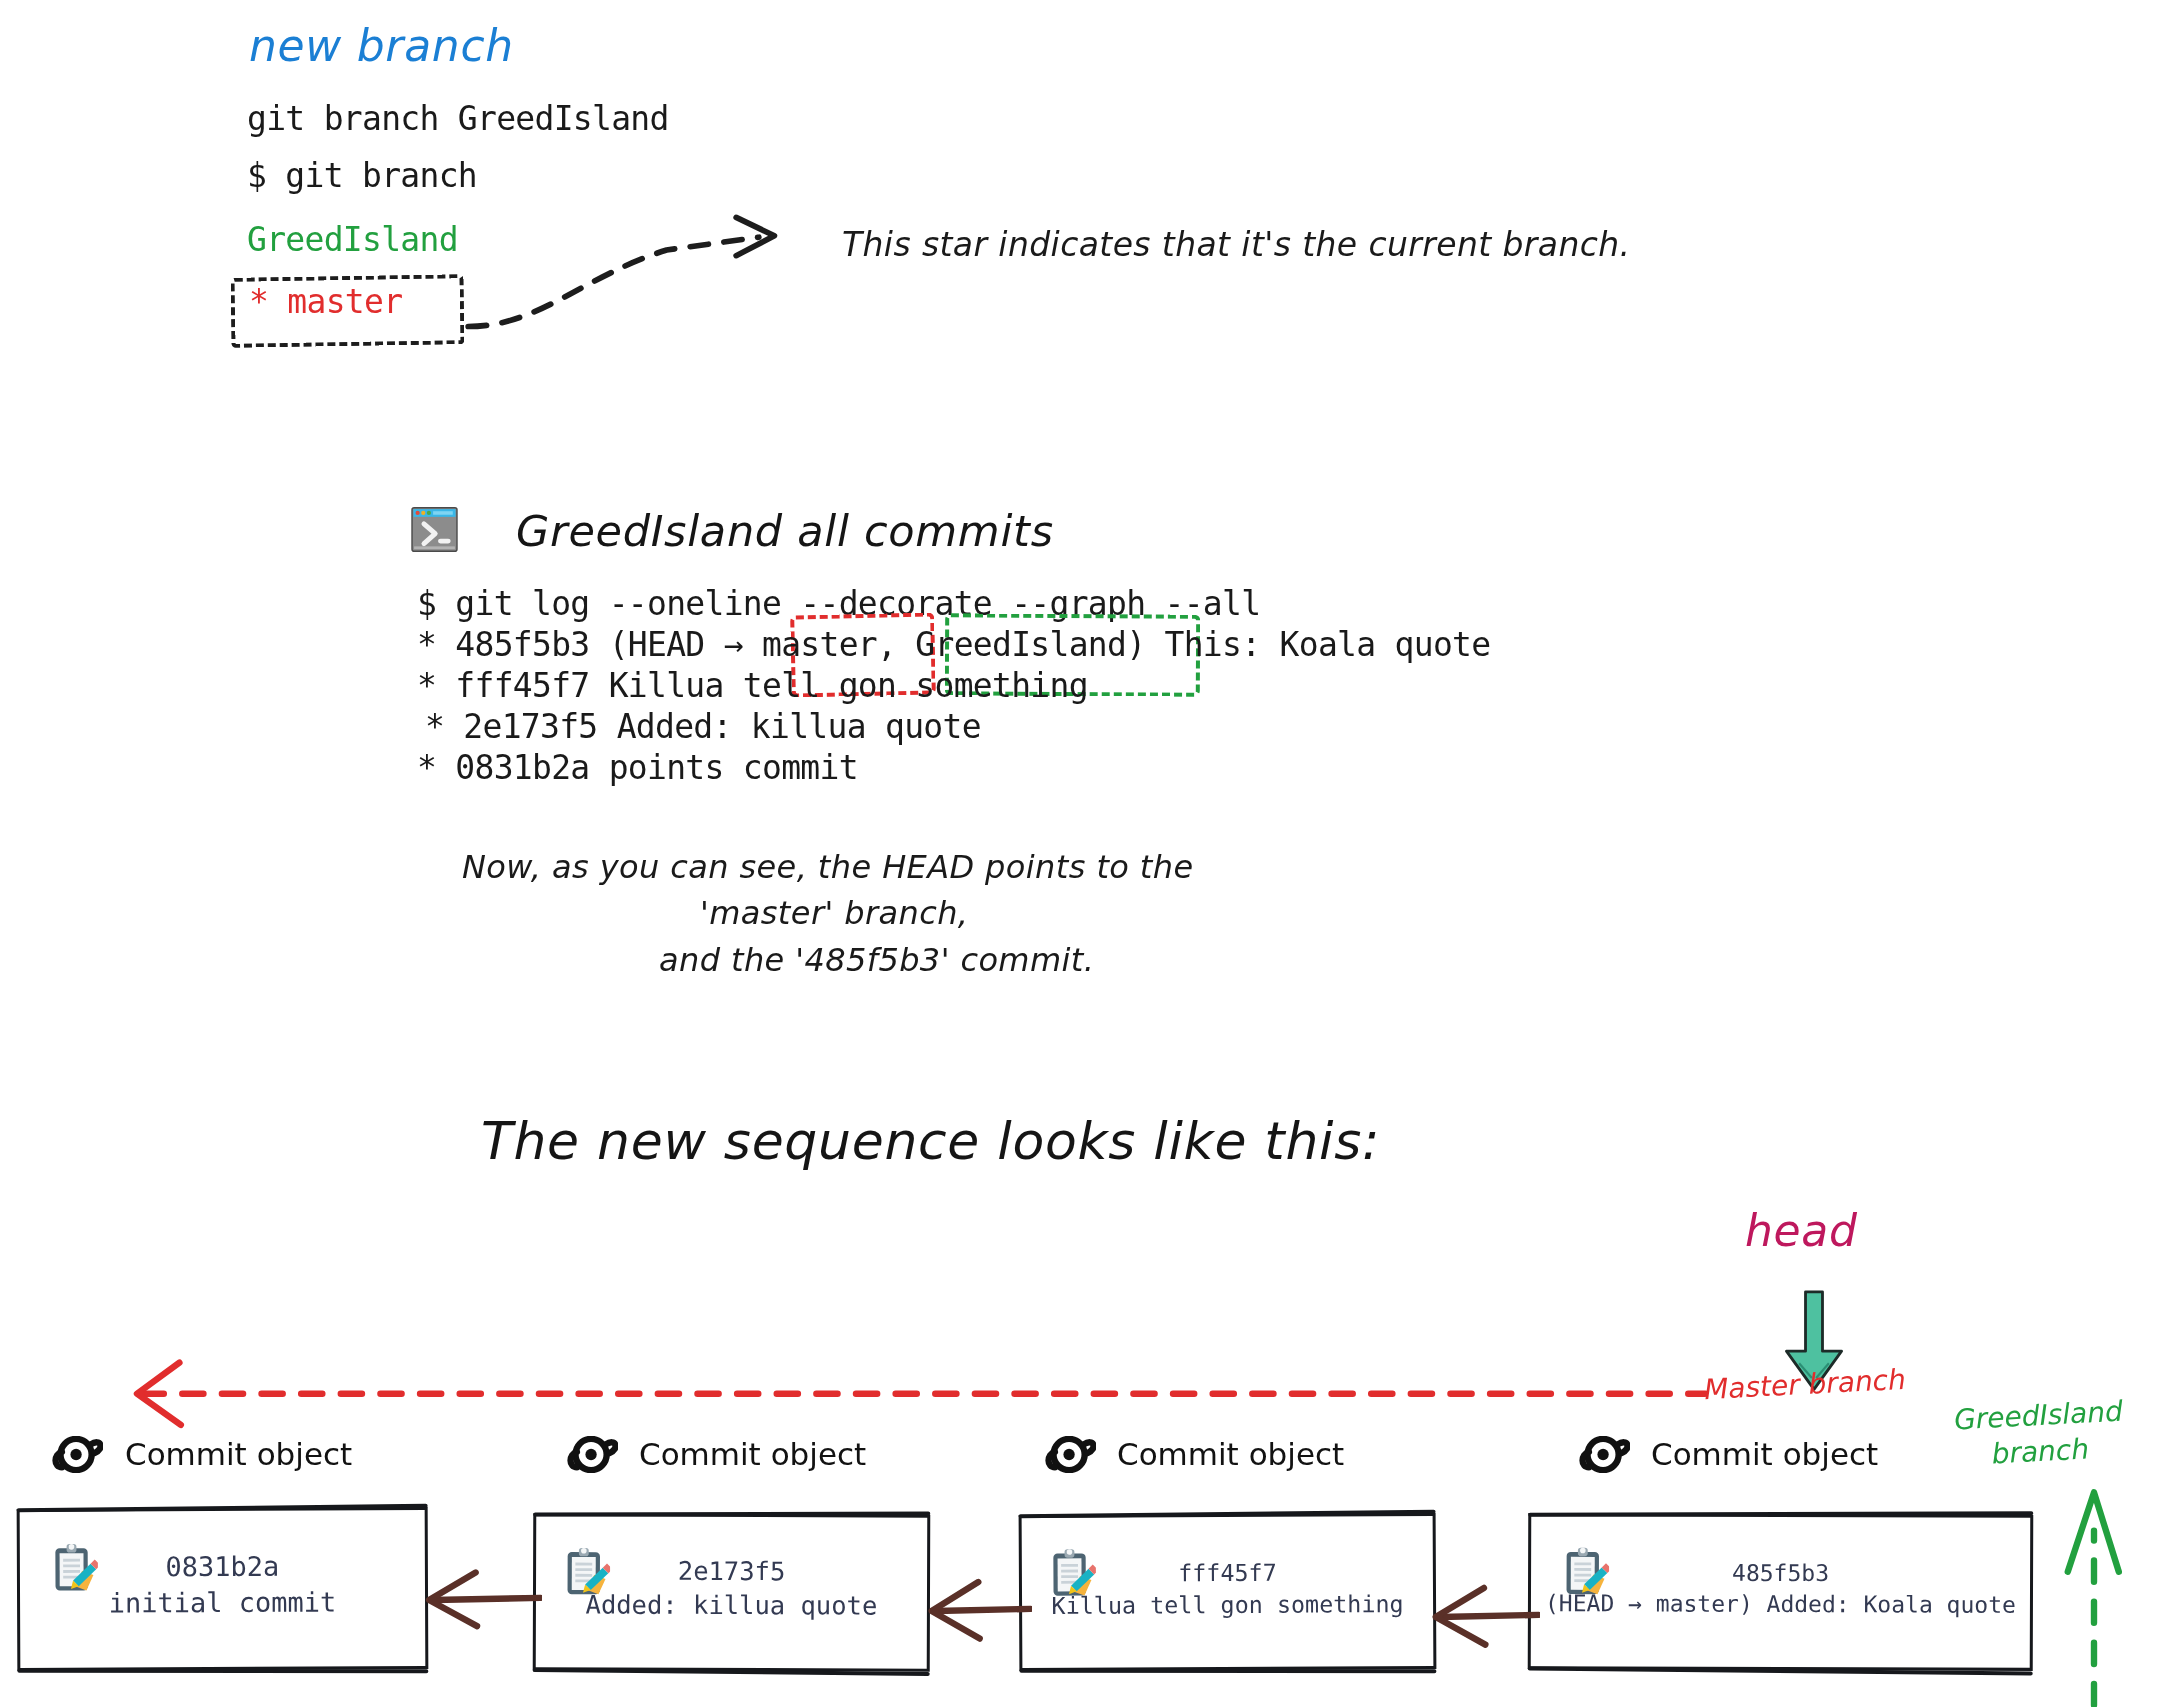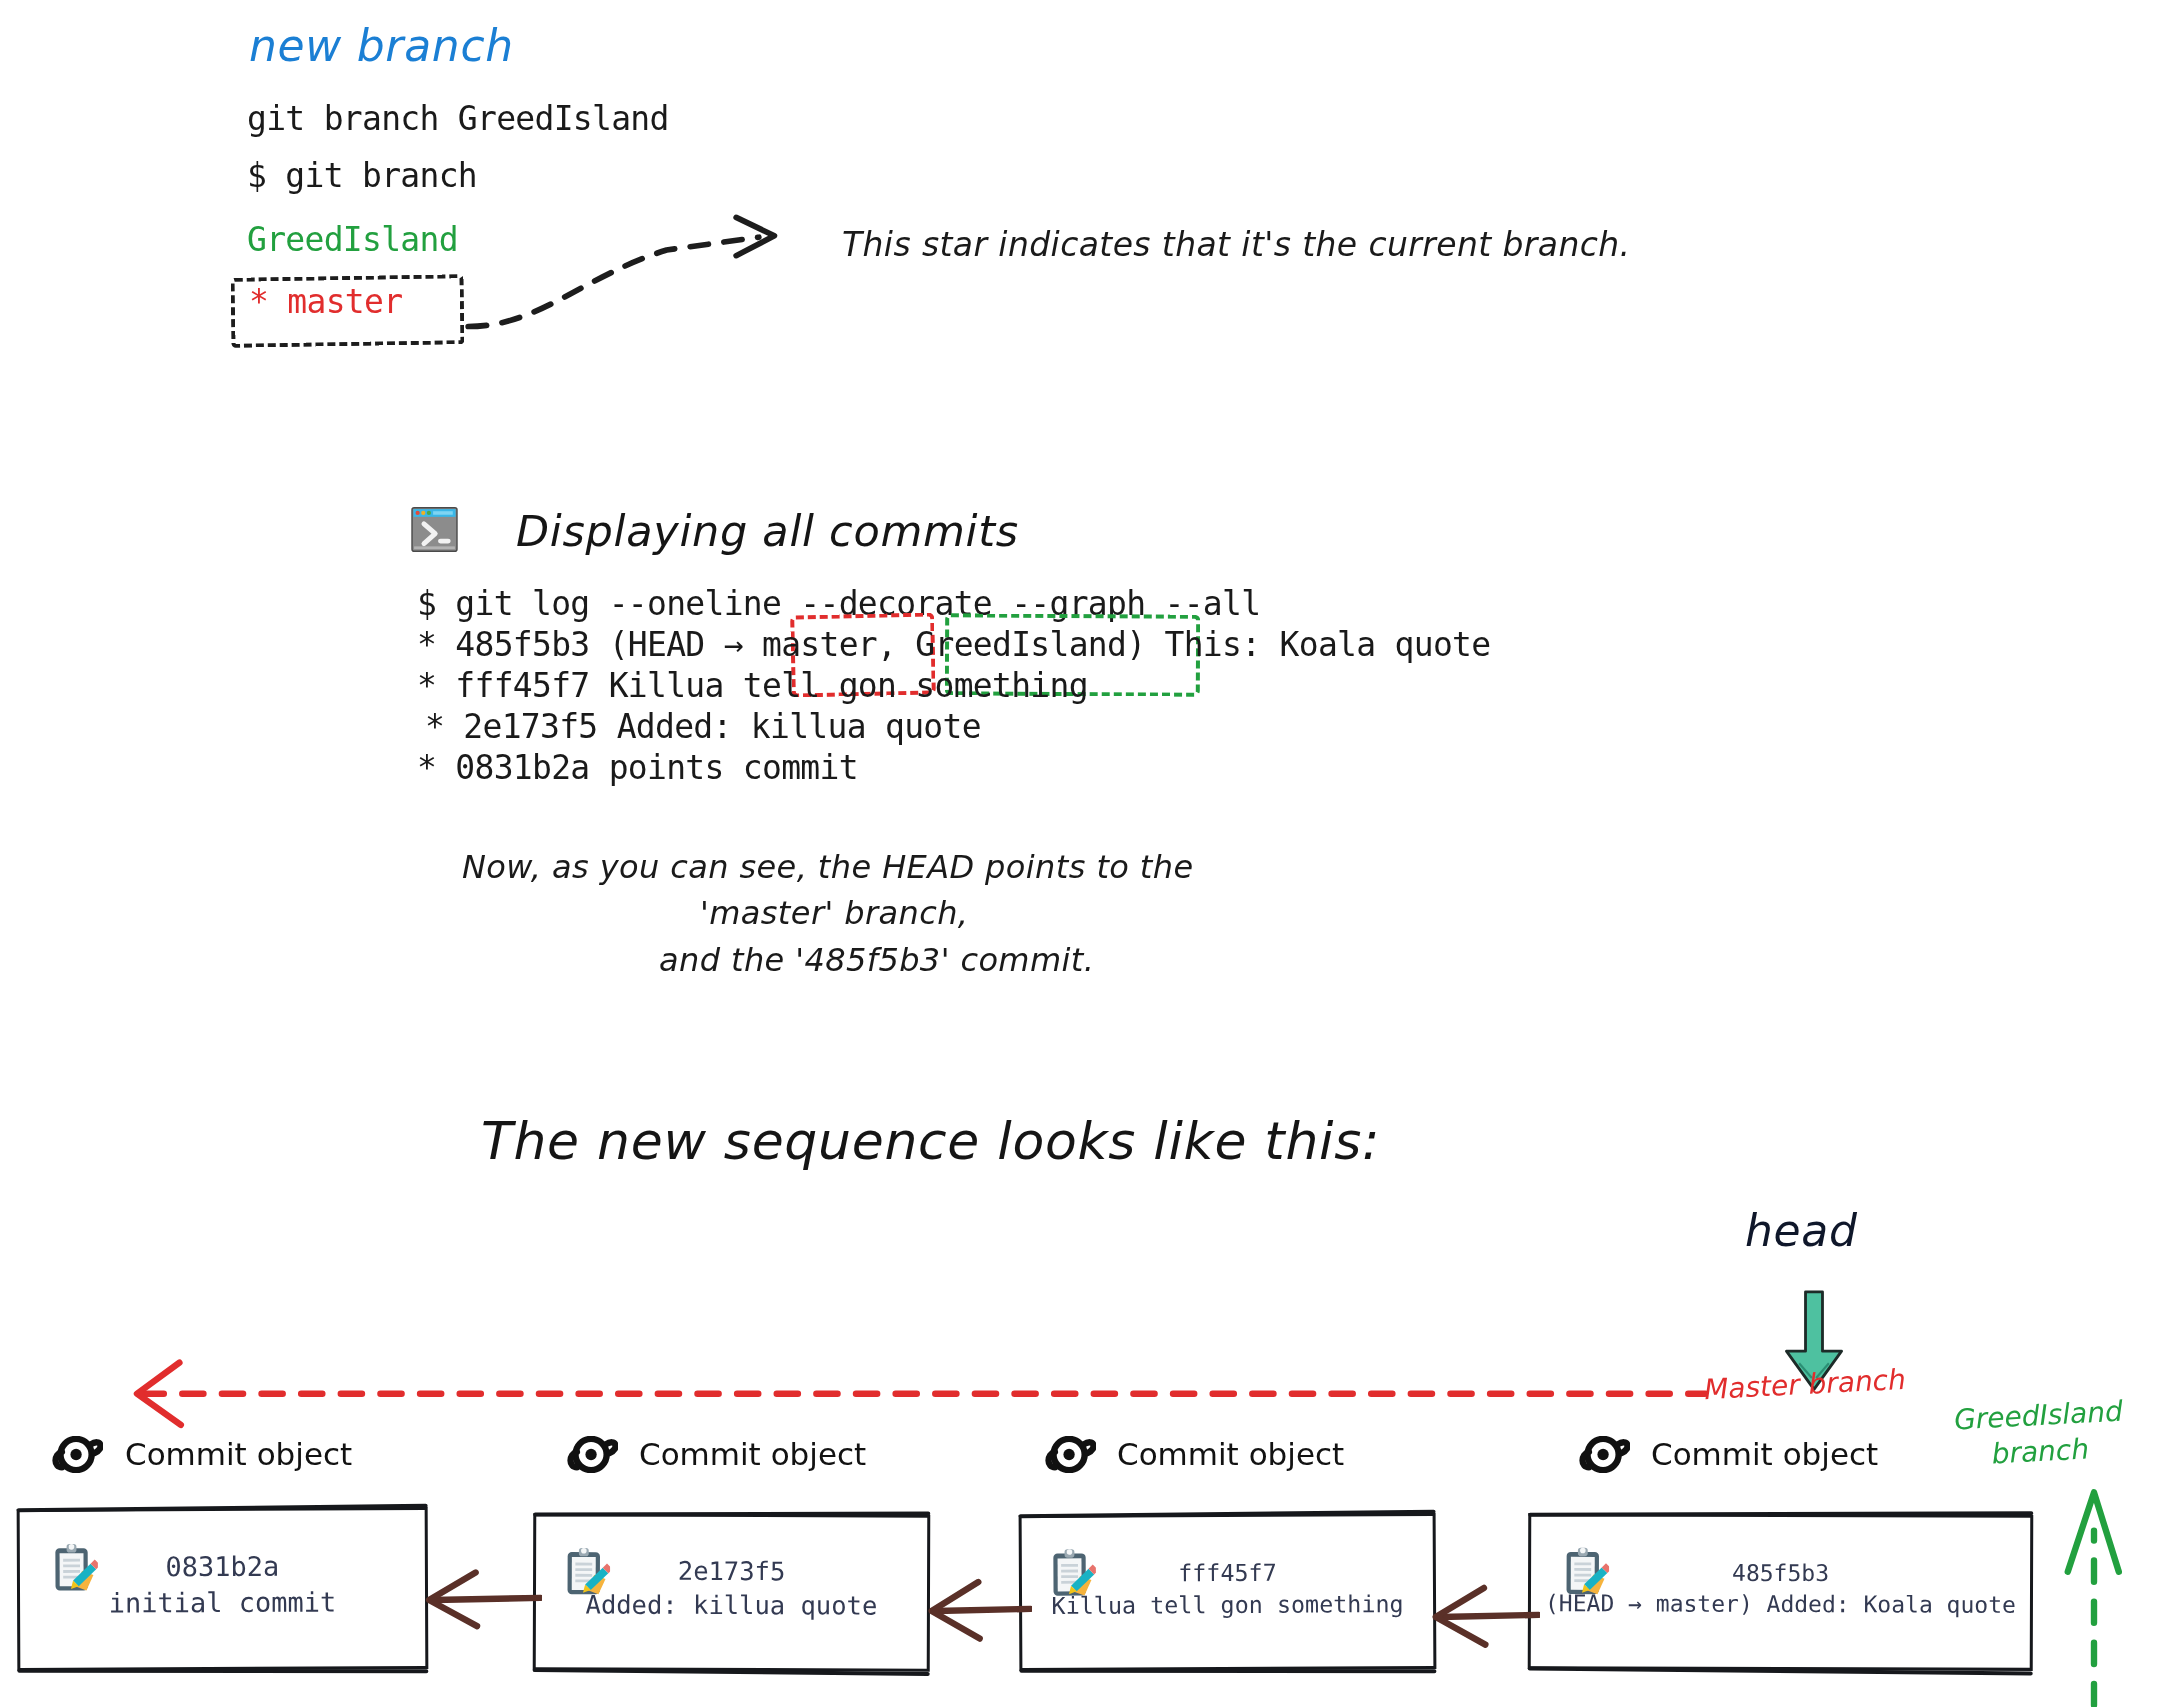--- a/index.html
+++ b/index.html
@@ -62,21 +62,21 @@
   #note2a{left:462px;top:848px;}
   #note2b{left:700px;top:894px;}
   #note2c{left:639px;top:941px;margin-left:20px;}
 
   
   #sec3-title{
     left:481px;top:1111px;font-size:52px;color:#151515;
     font-style:italic;letter-spacing:0.7px;
   }
   #head-label{
-    left:1745px;top:1205px;font-size:44px;color:#0f172a;
+    left:1745px;top:1205px;font-size:44px;color:#be185d;
     font-style:italic;letter-spacing:0.7px;
   }
   #master-branch-label{
     left:1704px;top:1368px;font-size:28px;color:#e12d2d;
     font-style:italic;transform:rotate(-3deg);white-space:nowrap;
   }
   #greed-branch-label{
     left:1955px;top:1398px;font-size:28px;color:#22a03f;
     font-style:italic;text-align:center;line-height:1.28;
     transform:rotate(-3deg);
@@ -134,21 +134,21 @@
   <rect x="3" y="3" width="60" height="11" fill="#39b7e8"></rect>
   <circle cx="9" cy="8.5" r="3" fill="#e14b3b"></circle>
   <circle cx="17" cy="8.5" r="3" fill="#efb025"></circle>
   <circle cx="25" cy="8.5" r="3" fill="#4aa84a"></circle>
   <rect x="31" y="6" width="28" height="5" fill="#7fd4f2"></rect>
   <path d="M18,24 L34,38 L18,52" fill="none" stroke="#f2f2f2" stroke-width="7" stroke-linecap="round" stroke-linejoin="round"></path>
   <rect x="38" y="45" width="18" height="7" rx="3.5" fill="#f2f2f2"></rect>
   <rect x="4" y="56" width="58" height="4" fill="#b3b3b3"></rect>
 </svg>
 
-<div class="abs hand" id="sec2-title">Displaying all commits</div>
+<div class="abs hand" id="sec2-title">GreedIsland all commits</div>
 
 <div class="abs mono logline" id="log0">$ git log --oneline --decorate --graph --all</div>
 
 <div class="abs dashbox" id="box-master-red"></div>
 <div class="abs dashbox" id="box-greed-green"></div>
 
 <div class="abs mono logline" id="log1">* 485f5b3 (HEAD → master, GreedIsland) This: Koala quote</div>
 <div class="abs mono logline" id="log2">* fff45f7 Killua tell gon something</div>
 <div class="abs mono logline" id="log3">* 2e173f5 Added: killua quote</div>
 <div class="abs mono logline" id="log4">* 0831b2a points commit</div>

